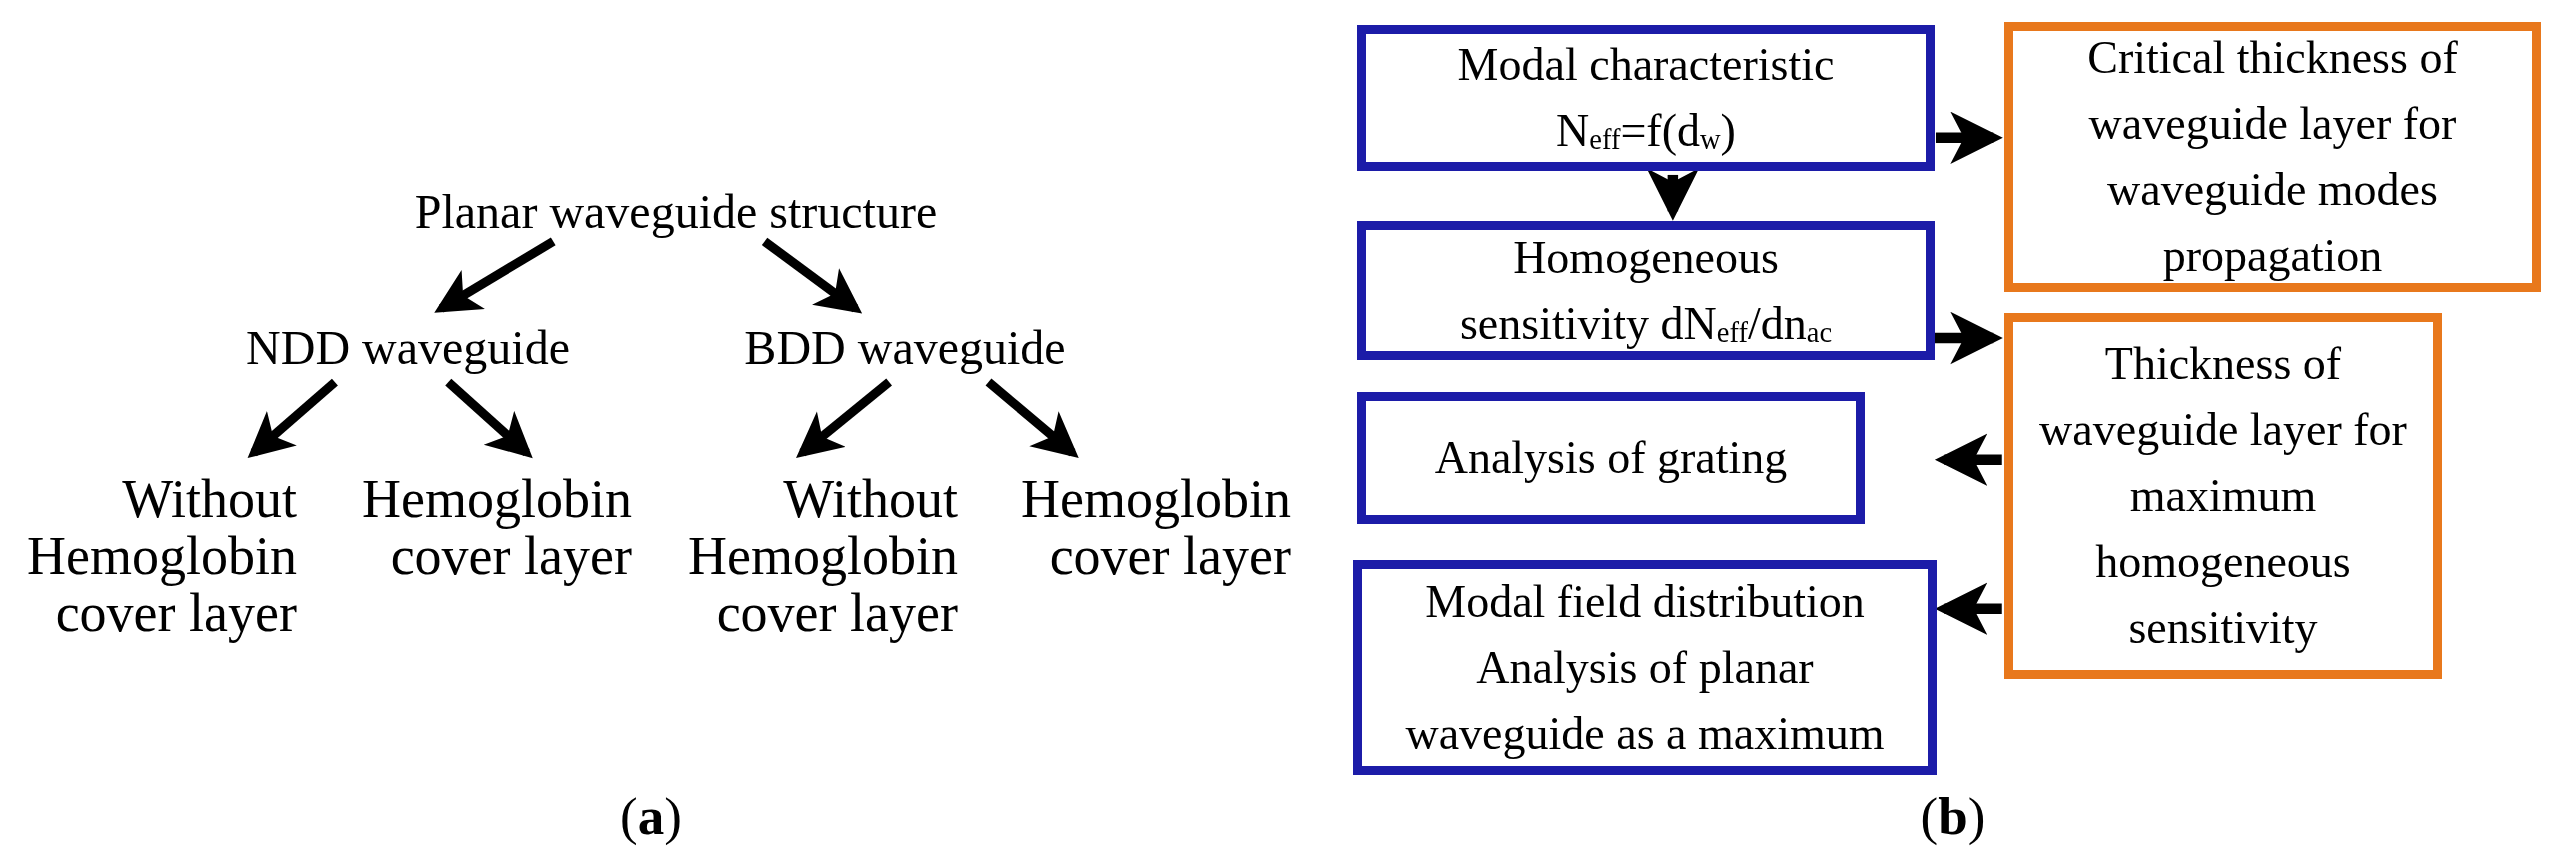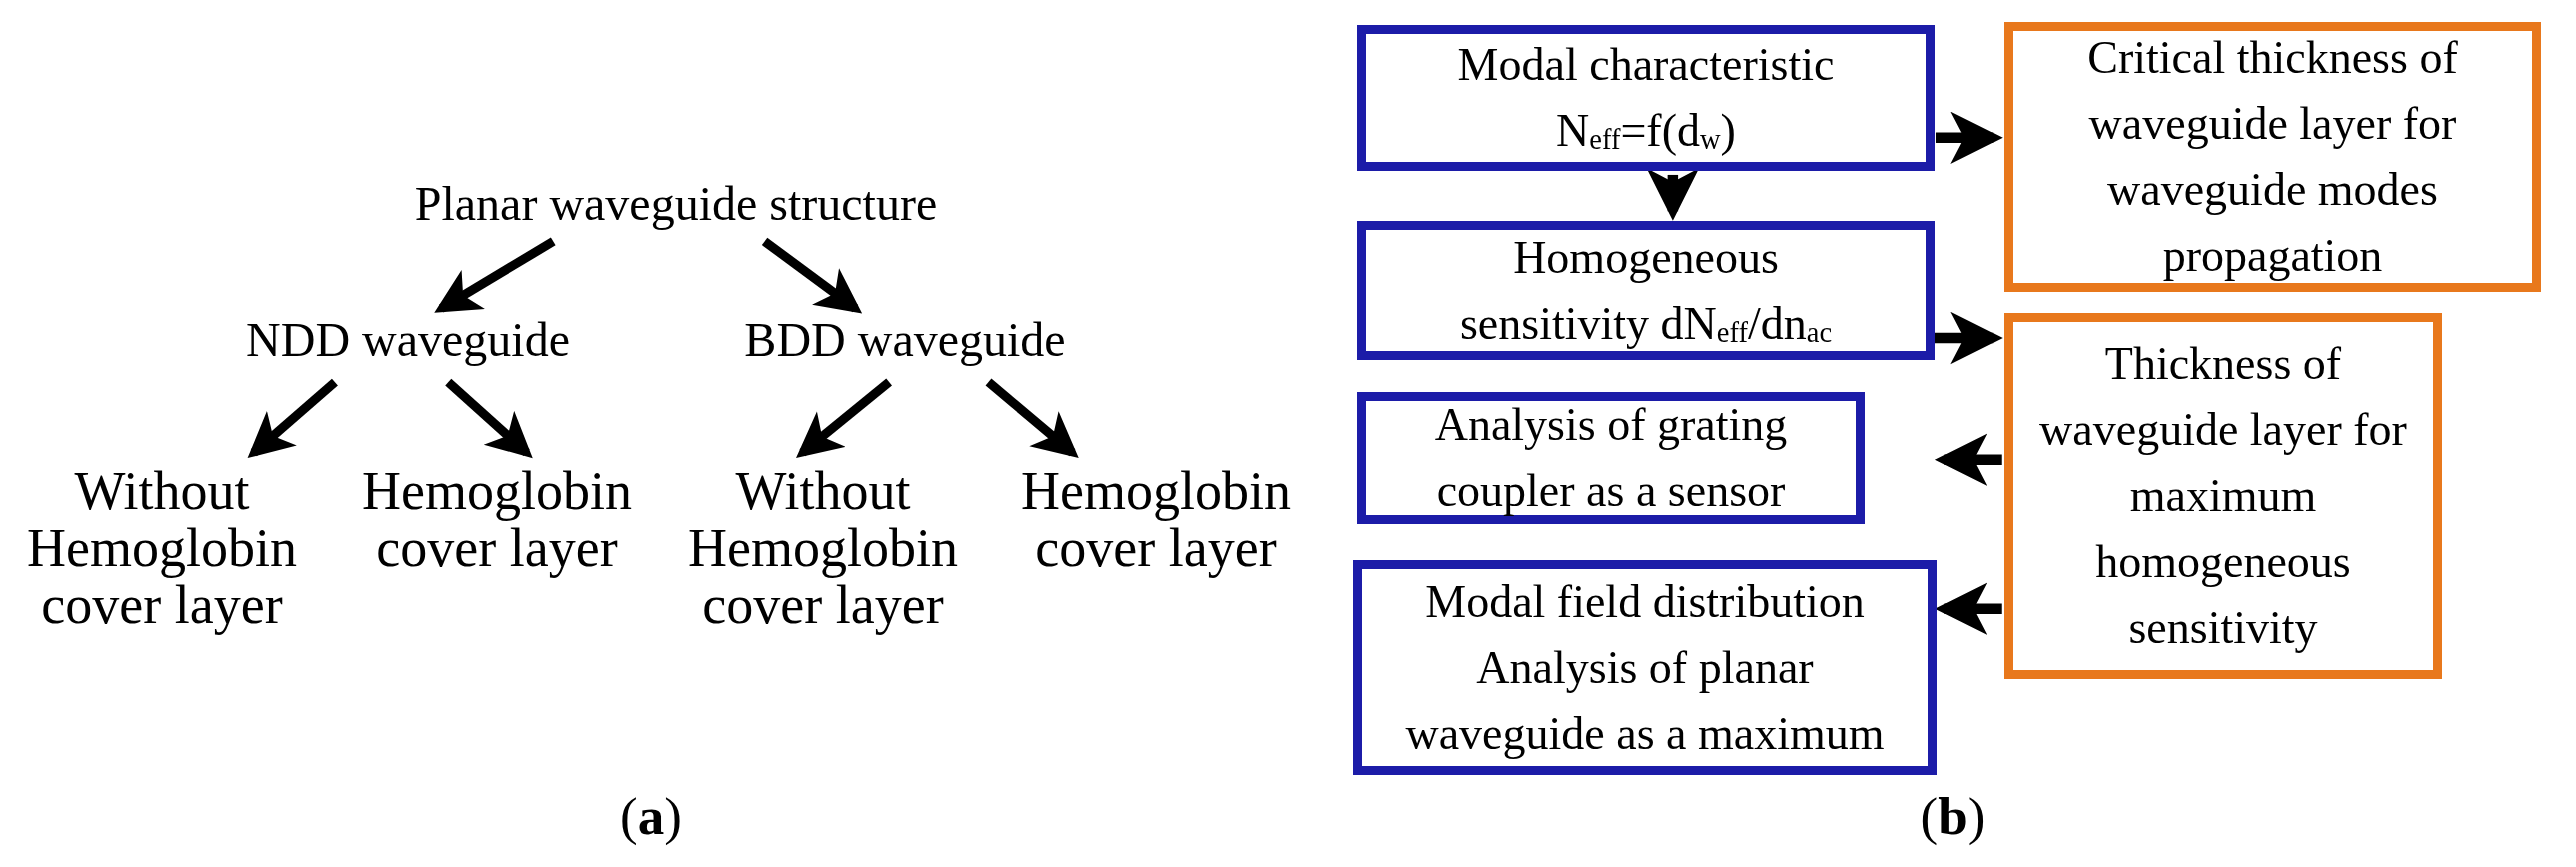--- a/index.html
+++ b/index.html
@@ -22,21 +22,22 @@
   .edges line{stroke:var(--arrow);}
   .edges marker path{fill:var(--arrow);}
 
   
   .node{
     position:absolute;
     transform:translateX(-50%);
     white-space:nowrap;
     font-size:48px;
     line-height:56px;
-    text-align:center;
+    text-align:right;
+    margin-top:8px;
   }
   .leaf{font-size:54px;line-height:57px;}
 
   
   .fbox{
     position:absolute;
     box-sizing:border-box;
     display:flex;
     flex-direction:column;
     justify-content:center;
@@ -126,21 +127,20 @@
       <div class="bline"><span>N</span><sub>eff</sub><span>=f(d</span><sub>w</sub><span>)</span></div>
     </div>
 
     <div class="fbox blue" style="left:1357px;top:221px;width:578px;height:139px">
       <div class="bline">Homogeneous</div>
       <div class="bline"><span>sensitivity dN</span><sub>eff</sub><span>/dn</span><sub>ac</sub></div>
     </div>
 
     <div class="fbox blue" style="left:1357px;top:392px;width:508px;height:132px">
       <div class="bline">Analysis of grating</div>
-      <div class="bline">coupler as a sensor</div>
     </div>
 
     <div class="fbox blue" style="left:1353px;top:560px;width:584px;height:215px">
       <div class="bline">Modal field distribution</div>
       <div class="bline">Analysis of planar</div>
       <div class="bline">waveguide as a maximum</div>
     </div>
 
     <div class="fbox orange" style="left:2004px;top:22.4px;width:537px;height:270px">
       <div class="bline">Critical thickness of</div>

